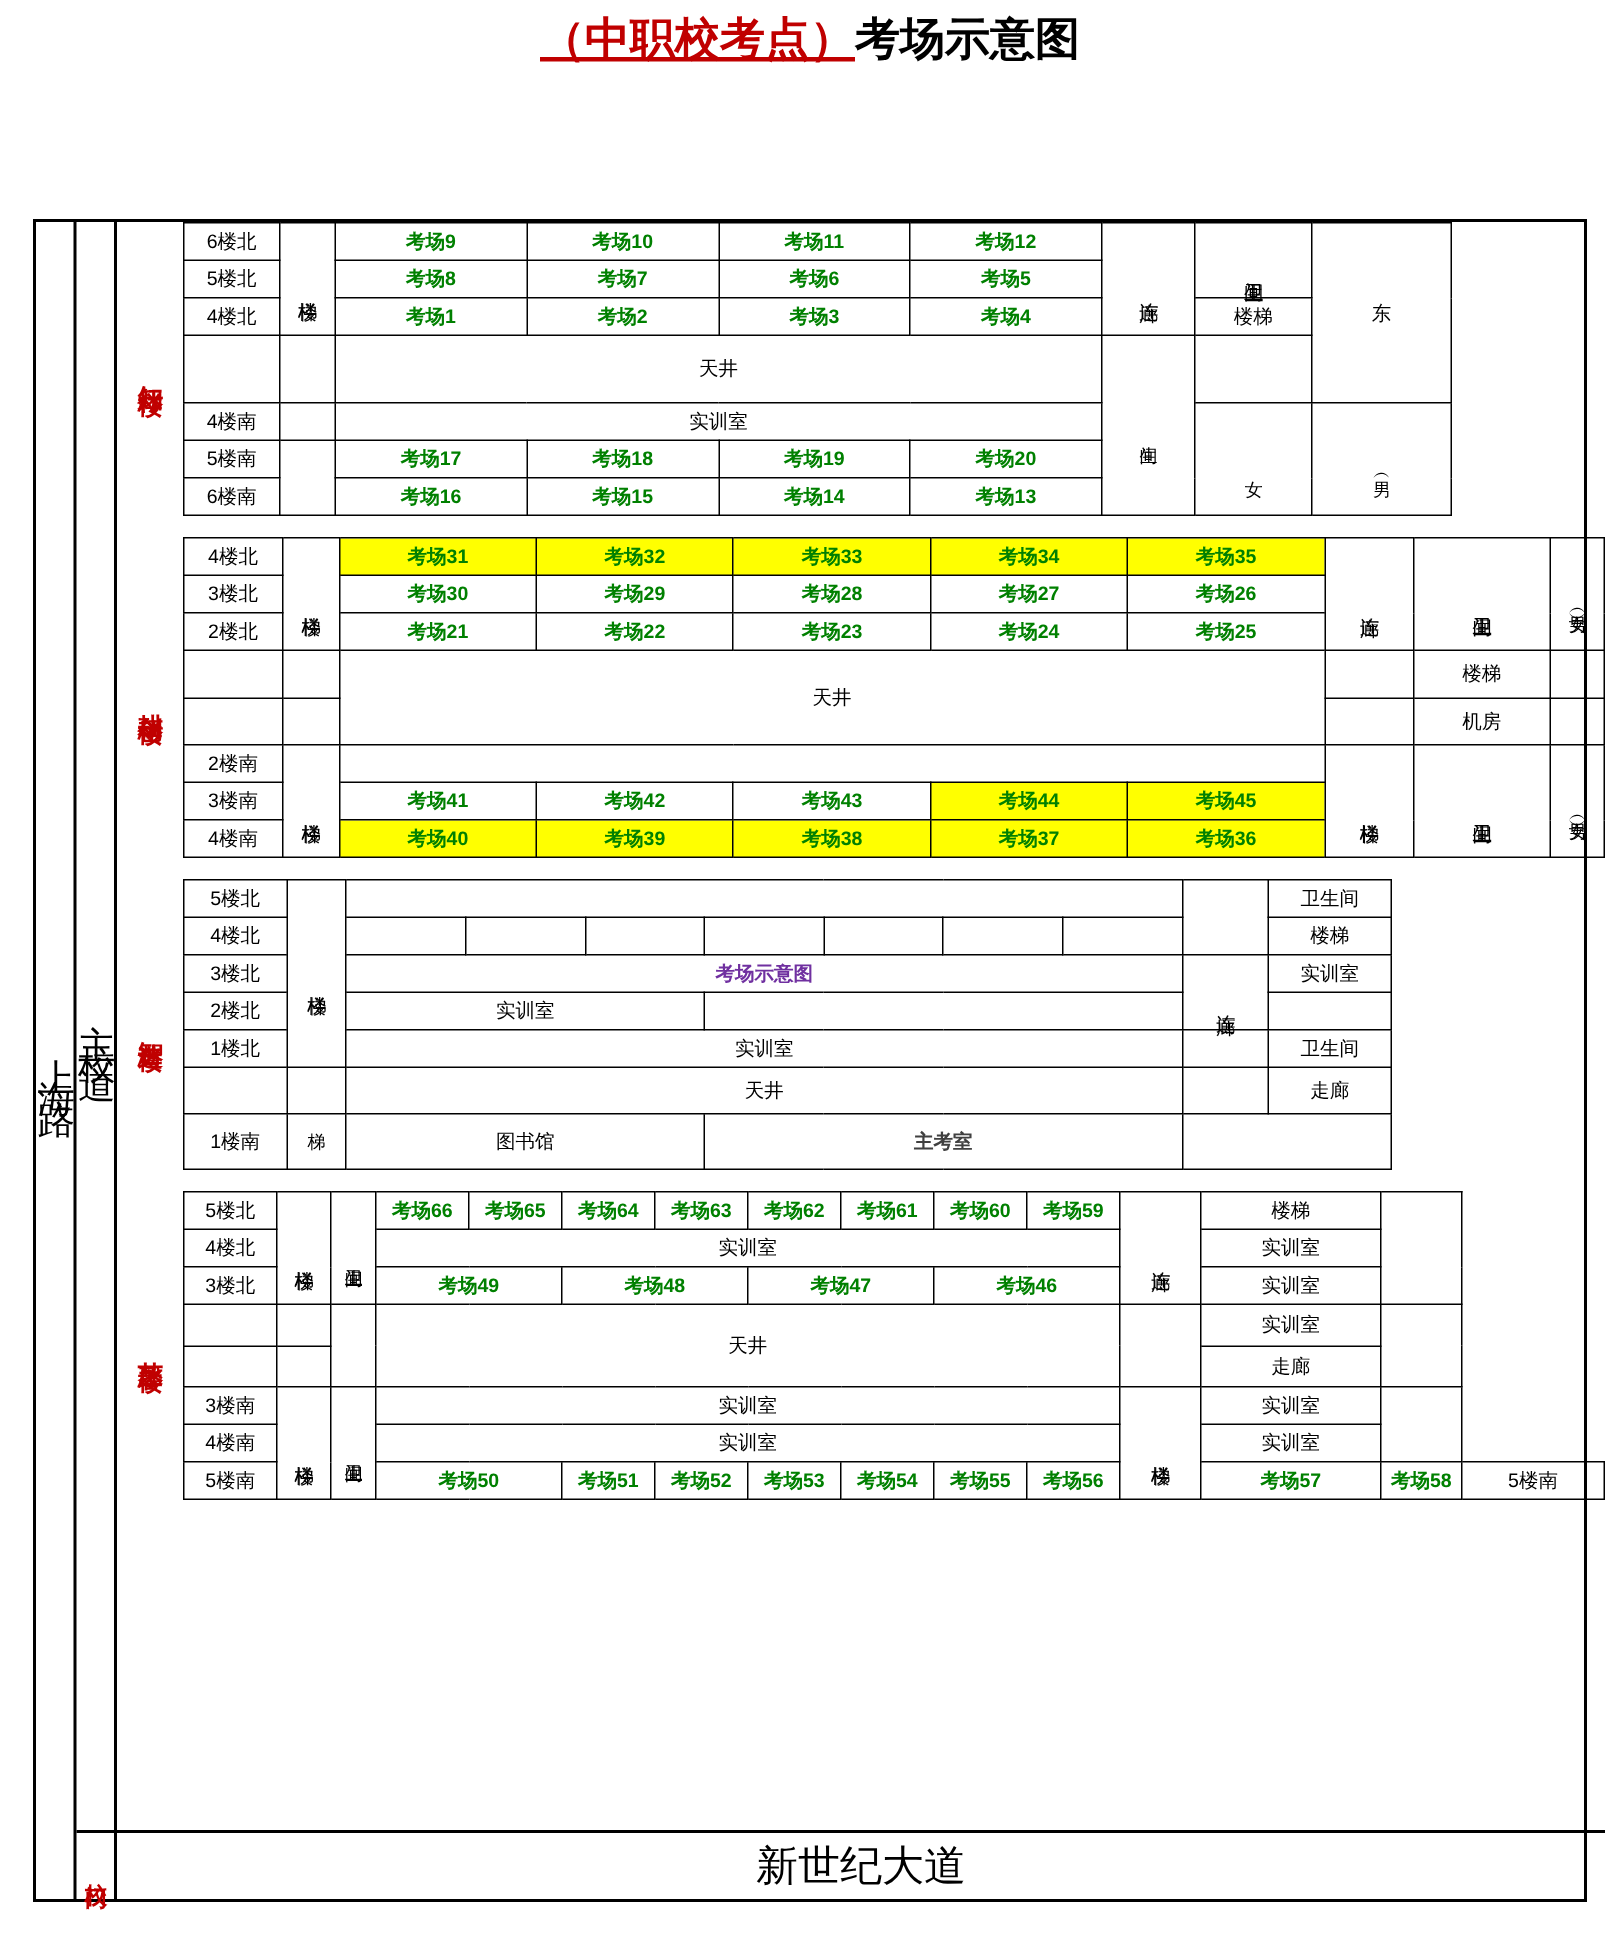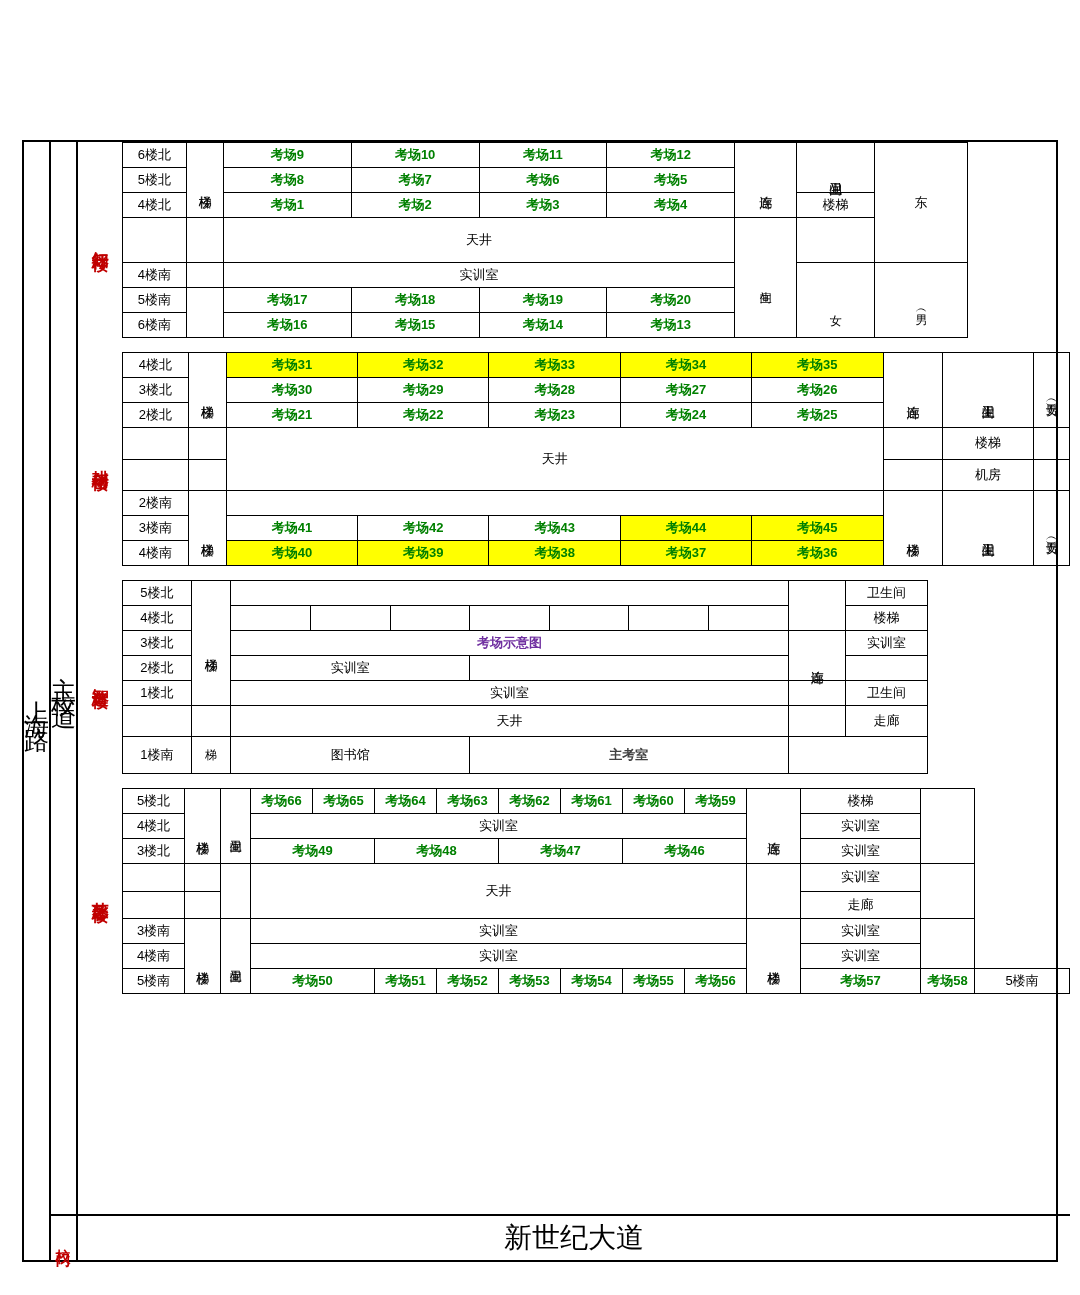--- a/index.html
+++ b/index.html
@@ -42,20 +42,23 @@
   td.purple{color:#7030a0;font-weight:bold;}
   td.purple-big{color:#404040;font-weight:bold;font-size:19px;}
   td.big{font-size:16px;}
   .blank{}
 </style>
 </head>
 <body>
 
 <div class="page">
 
+  <div class="title t2">
+    <span class="red">（中职校考点）</span><span>考场示意图</span>
+  </div>
 
   <div class="frame">
 
     <div class="vlabel">
       <span class="vtext">上海路</span>
     </div>
 
     <div class="col2">
       <div class="mainroad">
         <span class="vtext">主校道</span>

